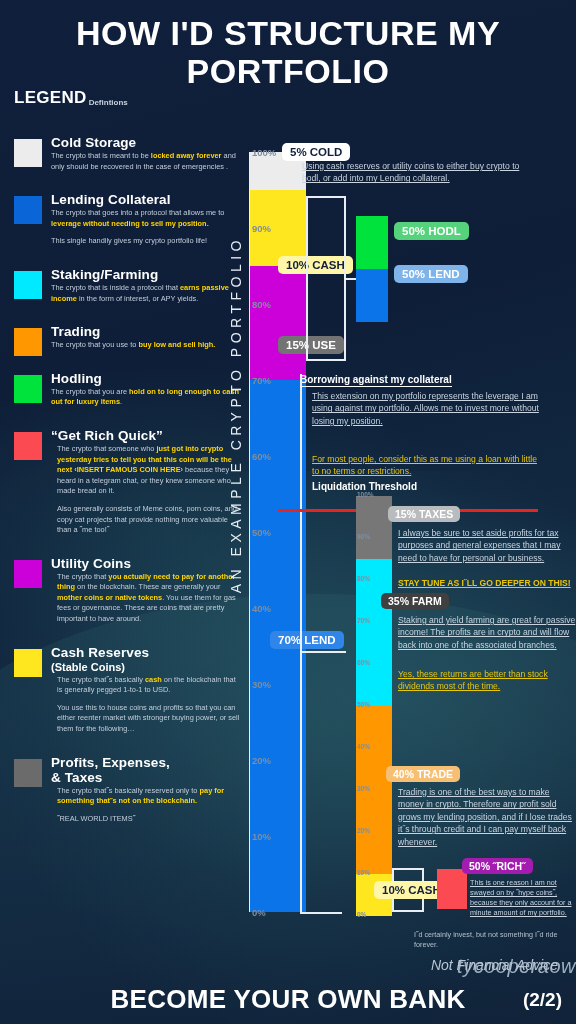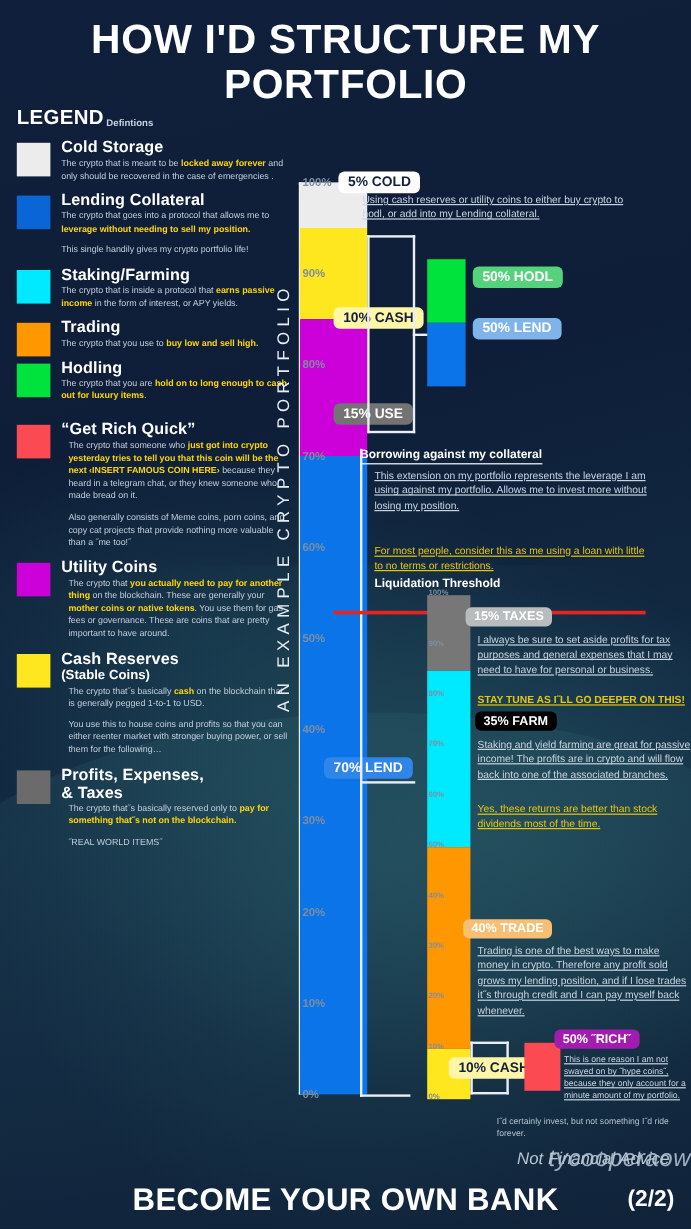--- a/index.html
+++ b/index.html
@@ -25,21 +25,21 @@
   .title{position:absolute;left:0;right:0;top:14px;text-align:center;
     font-size:34px;line-height:38px;font-weight:bold;letter-spacing:.5px;color:#fff;}
   .legend-head{position:absolute;left:14px;top:88px;display:flex;align-items:flex-end;gap:2px;}
   .legend-head .lg{font-size:17px;font-weight:bold;color:#fff;letter-spacing:.3px;}
   .legend-head .df{font-size:8px;color:#c8d2de;padding-bottom:1px;font-weight:bold;}
 
   
   .legend{position:absolute;left:14px;top:115px;width:228px;}
   .lgitem{position:relative;margin-bottom:4px;}
   .sw{position:absolute;left:0;top:4px;width:28px;height:28px;}
-  .lgbody{margin-left:37px;}
+  .lgbody{margin-left:37px;margin-top:20px;}
   .lgtitle{font-size:13.5px;font-weight:bold;color:#fff;line-height:15px;letter-spacing:.1px;}
   .lgsub{font-size:11px;font-weight:bold;color:#fff;line-height:14px;}
   .lgtext{font-size:7.4px;line-height:10.6px;color:#c3cedb;margin-top:1px;}
   .lgtext p{margin:0 0 7px 0;}
   .hi{color:#ffd500;font-weight:bold;}
   .indent{margin-left:6px;}
 
   
   .vlabel{position:absolute;left:228px;top:236px;width:22px;
     writing-mode:vertical-rl;transform:rotate(180deg);
@@ -259,21 +259,21 @@
     <div class="tick" style="top: 289px; font-size: 6.5px;">30%</div>
     <div class="tick" style="top: 331px; font-size: 6.5px;">20%</div>
     <div class="tick" style="top: 373px; font-size: 6.5px;">10%</div>
     <div class="tick" style="top: 415px; font-size: 6.5px;">0%</div>
   </div>
 
 <div class="pill sm" style="left: 388px; top: 506px; background: rgb(185, 188, 190); color: rgb(255, 255, 255);">15% TAXES</div>
 <div class="nb" style="left:398px;top:527px;width:178px;">I always be sure to set aside profits for tax purposes and general expenses that I may need to have for personal or business.</div>
 <div class="nb" style="left:398px;top:577px;width:186px;color:#e8c60a;font-weight:bold;">STAY TUNE AS I˝LL GO DEEPER ON THIS!</div>
 
-<div class="pill sm" style="left: 396px; top: 593px; background: #000000; color: rgb(255, 255, 255);">35% FARM</div>
+<div class="pill sm" style="left: 381px; top: 593px; background: #404040; color: rgb(255, 255, 255);">35% FARM</div>
 <div class="nb" style="left:398px;top:614px;width:178px;">Staking and yield farming are great for passive income! The profits are in crypto and will flow back into one of the associated branches.</div>
 <div class="nb" style="left:398px;top:668px;width:178px;color:#e8c60a;">Yes, these returns are better than stock dividends most of the time.</div>
 
 <div class="pill sm" style="left: 386px; top: 766px; background: rgb(247, 191, 116); color: rgb(255, 255, 255);">40% TRADE</div>
 <div class="nb" style="left:398px;top:786px;width:178px;">Trading is one of the best ways to make money in crypto. Therefore any profit sold grows my lending position, and if I lose trades it˝s through credit and I can pay myself back whenever.</div>
 
 <div class="ln" style="left:392px;top:868px;width:2px;height:44px;"></div>
 <div class="ln" style="left:392px;top:868px;width:32px;height:2px;"></div>
 <div class="ln" style="left:392px;top:910px;width:32px;height:2px;"></div>
 <div class="ln" style="left:422px;top:868px;width:2px;height:44px;"></div>

